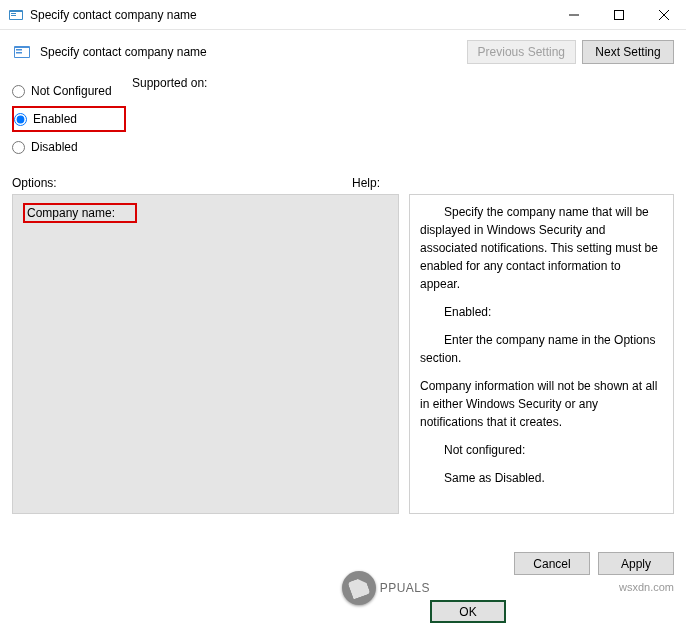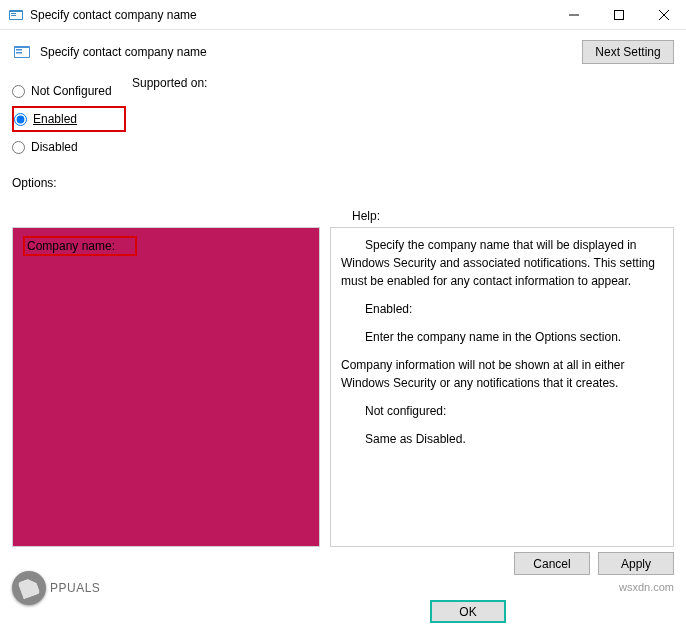--- a/index.html
+++ b/index.html
@@ -17,56 +17,56 @@
     .header-title { flex: 1; font-size: 12px; color: #000; }
     .setting-btns { display: flex; gap: 6px; }
     .setting-btn { min-width: 92px; height: 24px; border: 1px solid #adadad; background: #e1e1e1; font-size: 12px; padding: 0 10px; }
     .setting-btn.disabled { color: #a0a0a0; background: #efefef; border-color: #d4d4d4; }
     .setting-btn.enabled { background: #e1e1e1; }
     
     .config-area { display: flex; padding: 4px 12px 0 12px; }
     .radio-col { width: 120px; padding-top: 4px; }
     .radio-row { display: flex; align-items: center; height: 26px; margin-bottom: 2px; }
     .radio-row input { margin-right: 6px; }
-    .radio-row.highlighted { border: 2px solid #d90000; padding-right: 4px; margin-right: 6px; text-decoration: underline; }
+    .radio-row.highlighted { border: 2px solid #d90000; padding-right: 4px; margin-right: 6px; }
     
     .comment-col { flex: 1; }
     .field-row { display: flex; margin-bottom: 6px; }
     .field-label { width: 80px; padding-top: 2px; }
     .comment-box, .supported-box { flex: 1; border: 1px solid #d0d0d0; background: #fff; position: relative; }
     .comment-box { height: 74px; }
     .supported-box { height: 32px; padding: 3px 6px; background: #fff; }
     .scroll-arrow { position: absolute; right: 1px; width: 17px; height: 17px; background: #f0f0f0; display: flex; align-items: center; justify-content: center; }
     .scroll-arrow.up { top: 1px; }
     .scroll-arrow.down { bottom: 1px; }
     
     .labels-row { display: flex; padding: 14px 12px 4px 12px; }
     .options-label { width: 340px; }
-    .help-label { flex: 1; margin-top: 33px; }
+    .help-label { flex: 1; }
     
     .panes { display: flex; padding: 0 12px 0 12px; height: 320px; gap: 10px; }
     .options-pane, .help-pane { border: 1px solid #d0d0d0; padding: 8px 10px; overflow: hidden; position: relative; }
-    .options-pane { width: 308px; background: #be185d; }
+    .options-pane { width: 387px; background: #e5e5e5; }
     .help-pane { flex: 1; background: #fff; line-height: 1.5; }
     .help-pane p { margin-bottom: 10px; }
     
     .company-label-row { border: 2px solid #d90000; display: inline-block; padding: 1px 20px 1px 2px; margin-bottom: 4px; }
     .company-input-wrap { border: 2px solid #d90000; display: inline-block; padding: 0; }
     .company-input-wrap input { width: 200px; border: 1px solid #7a7a7a; padding: 2px 4px; font-size: 12px; height: 20px; }
     
     .help-title { text-indent: 24px; }
     .help-sub { text-indent: 24px; margin-bottom: 0; }
     
     .footer { position: absolute; bottom: 0; left: 0; right: 0; display: flex; align-items: center; padding: 10px 12px; }
-    .watermark { font-size: 24px; color: #6b6b6b; font-weight: 300; letter-spacing: 0.5px; flex: 1; display: flex; align-items: center; }
+    .watermark { font-size: 24px; color: #6b6b6b; font-weight: 300; letter-spacing: 0.5px; flex: 1; display: flex; align-items: center; justify-content: flex-end; }
     .watermark-icon { width: 34px; height: 34px; background: #888; border-radius: 50%; margin-right: 4px; position: relative; box-shadow: 0 1px 3px rgba(0,0,0,0.4); }
     .watermark-icon::after { content: ""; position: absolute; left: 8px; top: 8px; width: 18px; height: 18px; background: #e0e0e0; border-radius: 4px 4px 4px 0; transform: rotate(-20deg); clip-path: polygon(0 100%, 100% 100%, 100% 40%, 60% 0, 0 0); }
     .footer-btns { display: flex; gap: 8px; }
     .footer-btn { min-width: 76px; height: 23px; border: 1px solid #adadad; background: #e1e1e1; font-size: 12px; }
-    .footer-btn.primary { border: 2px solid #14b8a6; margin-top: 48px; }
+    .footer-btn.primary { border: 2px solid #14532d; margin-top: 48px; }
     .watermark-url { position: absolute; right: 12px; bottom: 40px; font-size: 11px; color: #999; }
   </style>
 </head>
 <body>
 
 <div class="titlebar">
   <div class="titlebar-icon">
     <svg viewBox="0 0 16 16">
         <rect x="1" y="3" width="14" height="10" fill="#3a8ac8" rx="1"></rect>
         <rect x="2" y="5" width="12" height="7" fill="#fff"></rect>
@@ -99,20 +99,21 @@
   <div class="header-icon">
     <svg viewBox="0 0 20 20">
         <rect x="2" y="4" width="16" height="12" fill="#4a90d9" rx="1"></rect>
         <rect x="3" y="6" width="14" height="9" fill="#fff"></rect>
         <rect x="4" y="7" width="6" height="1.5" fill="#4a90d9"></rect>
         <rect x="4" y="10" width="6" height="1.5" fill="#4a90d9"></rect>
       </svg>
   </div>
   <div class="header-title">Specify contact company name</div>
   <div class="setting-btns">
+    <button class="setting-btn disabled">Previous Setting</button>
     <button class="setting-btn enabled">Next Setting</button>
   </div>
 </div>
 
 <div class="config-area">
   <div class="radio-col">
     <label class="radio-row">
       <input type="radio" name="state" style="">
       <span>Not Configured</span>
     </label>

